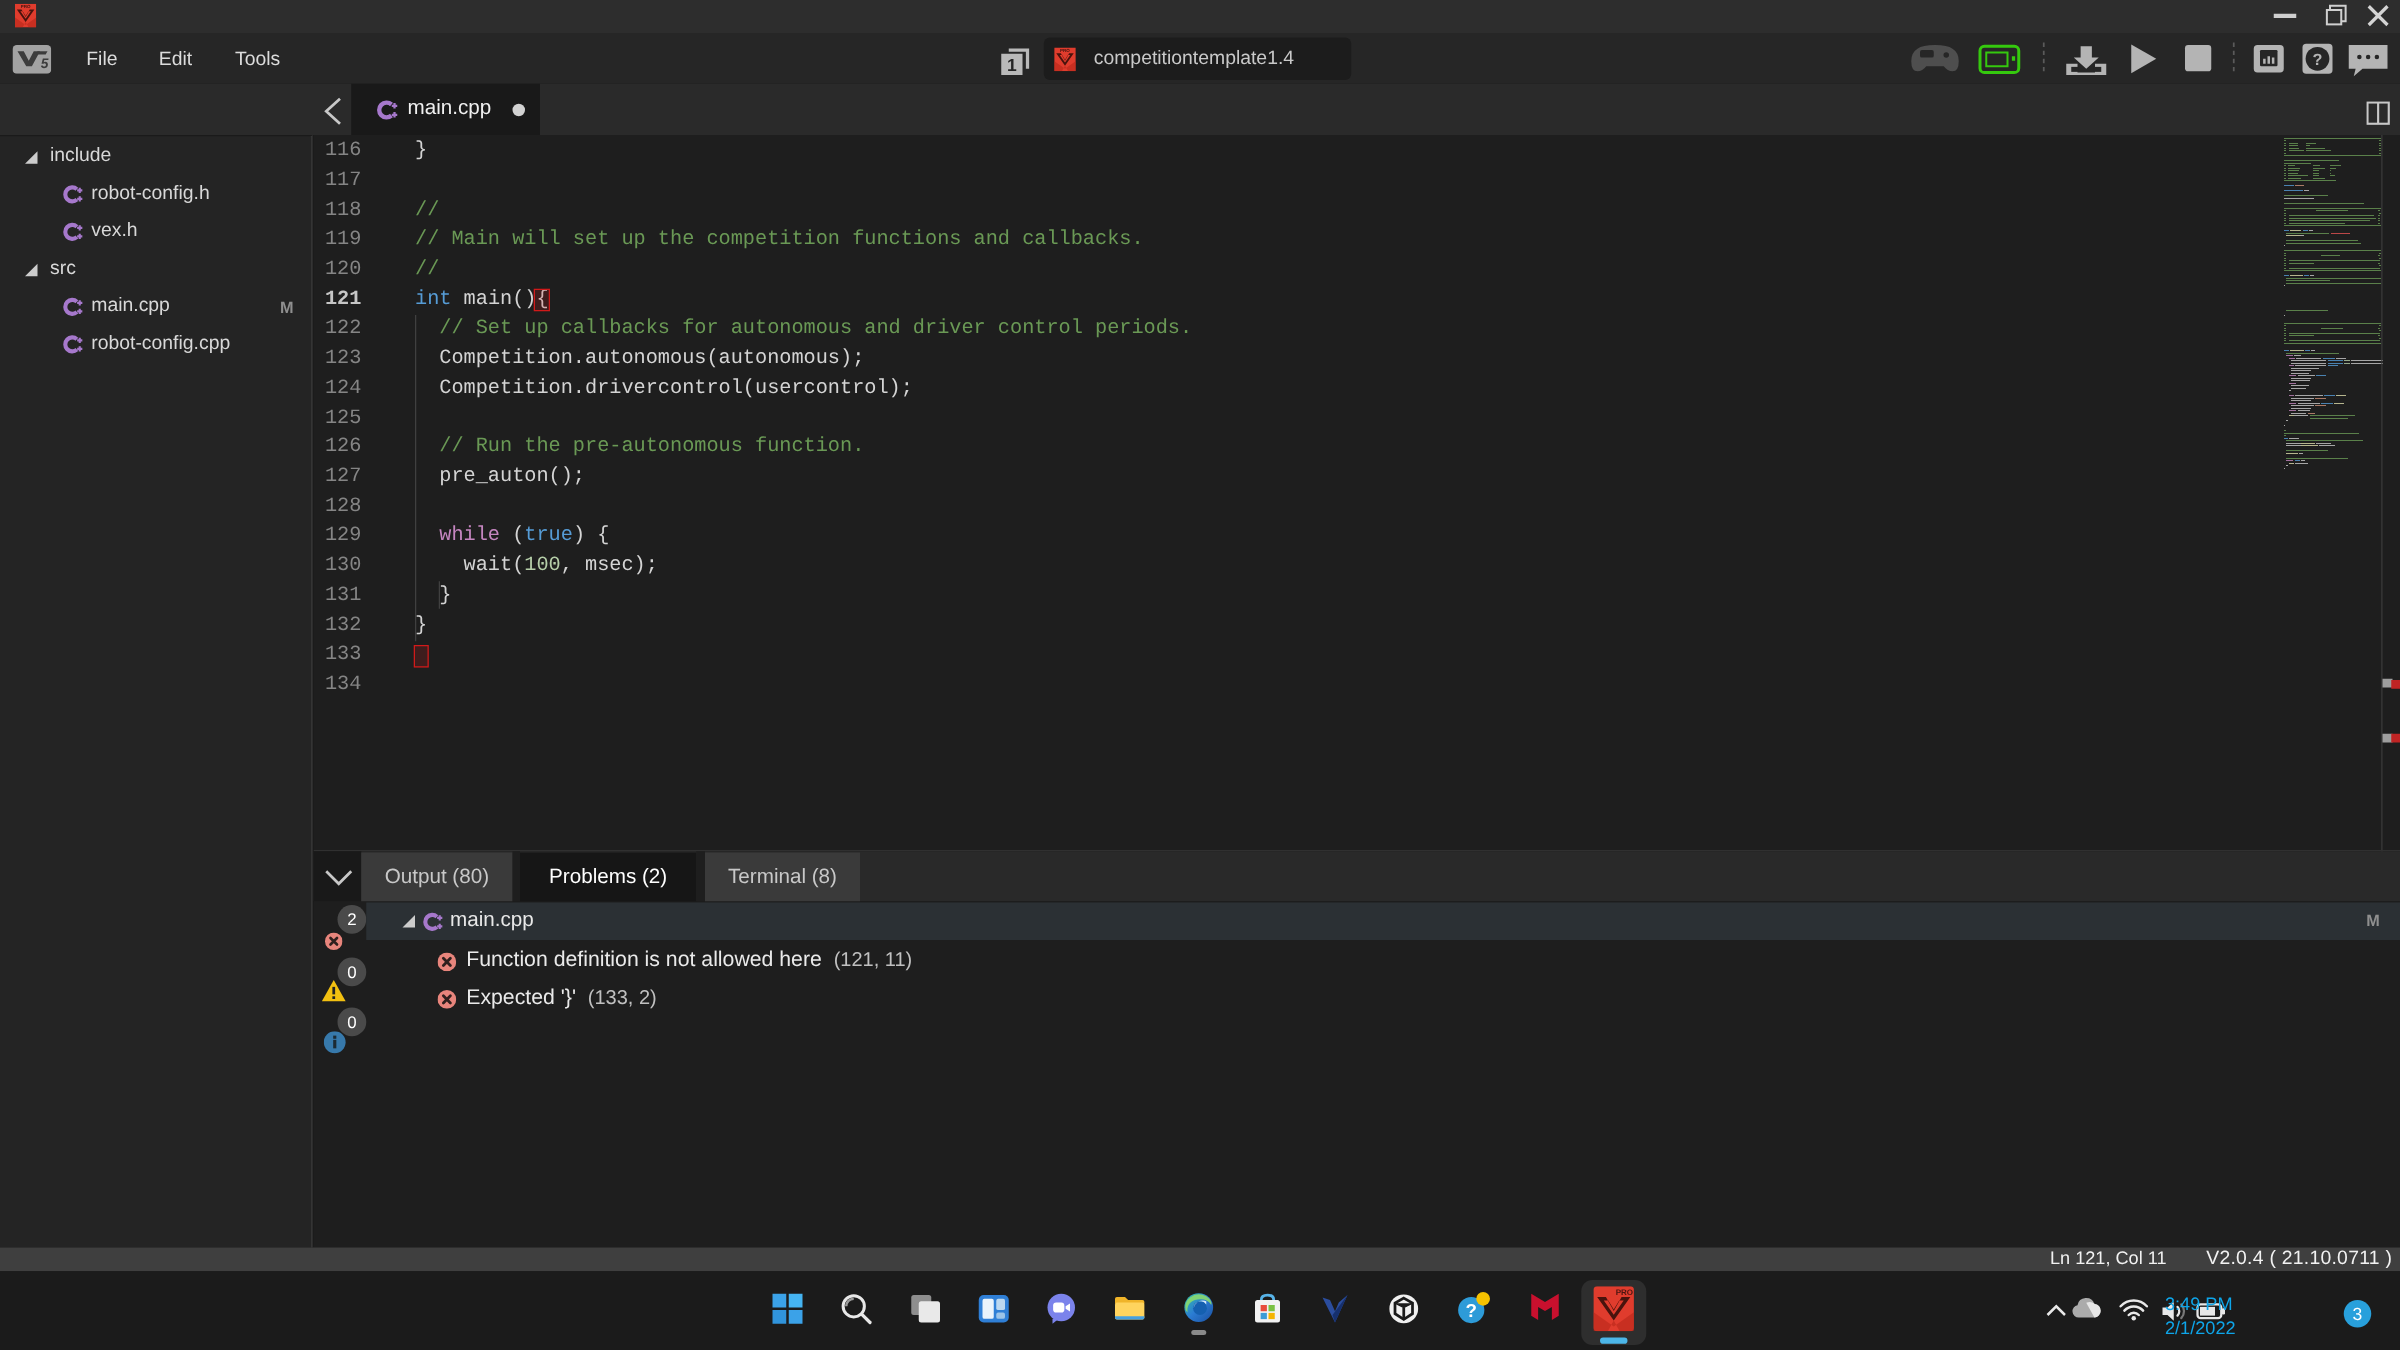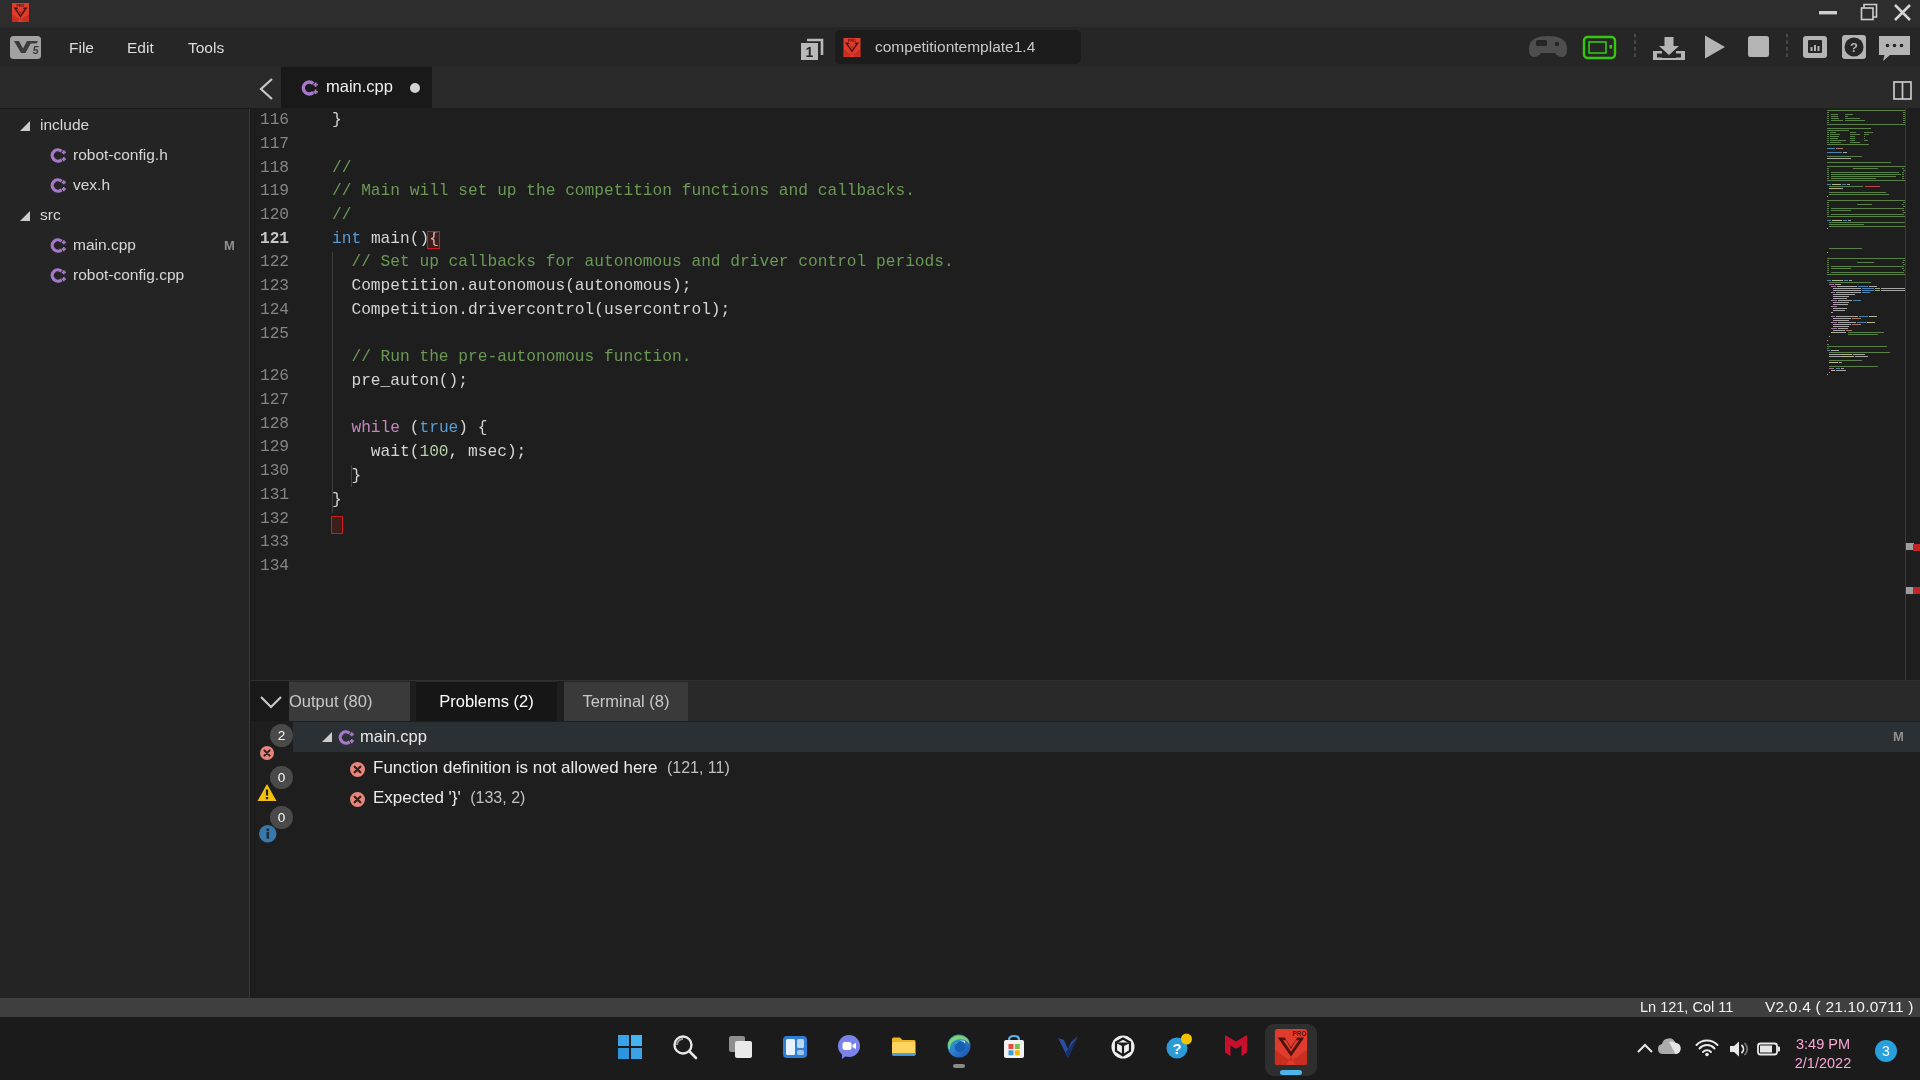--- a/index.html
+++ b/index.html
@@ -133,21 +133,21 @@
       <div style="height:23.72px;line-height:23.72px;color:#858585;">116</div>
       <div style="height:23.72px;line-height:23.72px;color:#858585;">117</div>
       <div style="height:23.72px;line-height:23.72px;color:#858585;">118</div>
       <div style="height:23.72px;line-height:23.72px;color:#858585;">119</div>
       <div style="height:23.72px;line-height:23.72px;color:#858585;">120</div>
       <div style="height:23.72px;line-height:23.72px;color:#c6c6c6;font-weight:bold;">121</div>
       <div style="height:23.72px;line-height:23.72px;color:#858585;">122</div>
       <div style="height:23.72px;line-height:23.72px;color:#858585;">123</div>
       <div style="height:23.72px;line-height:23.72px;color:#858585;">124</div>
       <div style="height:23.72px;line-height:23.72px;color:#858585;">125</div>
-      <div style="height:23.72px;line-height:23.72px;color:#858585;margin-top:19px;">126</div>
+      <div style="height:23.72px;line-height:23.72px;color:#858585;">126</div>
       <div style="height:23.72px;line-height:23.72px;color:#858585;">127</div>
       <div style="height:23.72px;line-height:23.72px;color:#858585;">128</div>
       <div style="height:23.72px;line-height:23.72px;color:#858585;">129</div>
       <div style="height:23.72px;line-height:23.72px;color:#858585;">130</div>
       <div style="height:23.72px;line-height:23.72px;color:#858585;">131</div>
       <div style="height:23.72px;line-height:23.72px;color:#858585;">132</div>
       <div style="height:23.72px;line-height:23.72px;color:#858585;">133</div>
       <div style="height:23.72px;line-height:23.72px;color:#858585;">134</div>
     </div>
 <div class="abs mono" style="left:332px;top:109.14px;font-size:16.2px">
@@ -399,21 +399,21 @@
 <div class="abs" style="left:1913px;top:544px;width:7px;height:7px;background:#c02424"></div>
 <div class="abs" style="left:1906px;top:587px;width:8px;height:7px;background:#9e9e9e"></div>
 <div class="abs" style="left:1913px;top:587px;width:7px;height:7px;background:#c02424"></div>
 <div class="abs" style="left:251px;top:680px;width:1669px;height:1px;background:#303030"></div>
 <div class="abs" style="left:251px;top:681px;width:1669px;height:40px;background:#292929"></div>
 <div class="abs" style="left:251px;top:681px;width:38px;height:40px;background:#191919"></div>
 <div class="abs" style="left:251px;top:721px;width:1669px;height:277px;background:#1e1e1e"></div>
 <svg class="abs" style="left:258px;top:692px" width="26" height="20" viewBox="0 0 26 20">
 <path d="M3 5 L13 15 L23 5" fill="none" stroke="#c8c8c8" stroke-width="2.2"></path>
 </svg>
-<div class="abs" style="left:289px;top:682px;width:121px;height:39px;background:#3a3a3a;color:#c8c8c8;font-weight:normal;font-size:16.5px;text-align:left;line-height:38px">Output (80)</div>
+<div class="abs" style="left:289px;top:682px;width:121px;height:39px;background:#3a3a3a;color:#c8c8c8;font-weight:normal;font-size:16.5px;text-align:center;line-height:38px">Output (80)</div>
 <div class="abs" style="left:416px;top:682px;width:141px;height:39px;background:#161616;color:#ffffff;font-weight:normal;font-size:16.5px;text-align:center;line-height:38px">Problems (2)</div>
 <div class="abs" style="left:564px;top:682px;width:124px;height:39px;background:#3a3a3a;color:#c8c8c8;font-weight:normal;font-size:16.5px;text-align:center;line-height:38px">Terminal (8)</div>
 <div class="abs" style="left:410px;top:681px;width:6px;height:40px;background:#1e1e1e"></div>
 <div class="abs" style="left:557px;top:681px;width:7px;height:40px;background:#1e1e1e"></div>
 <div class="abs" style="left:270.0px;top:723.5px;width:23px;height:23px;border-radius:50%;background:#4a4a4a;color:#fff;font-size:13.5px;text-align:center;line-height:23px">2</div>
 <div class="abs" style="left:270.0px;top:765.5px;width:23px;height:23px;border-radius:50%;background:#4a4a4a;color:#fff;font-size:13.5px;text-align:center;line-height:23px">0</div>
 <div class="abs" style="left:270.0px;top:805.5px;width:23px;height:23px;border-radius:50%;background:#4a4a4a;color:#fff;font-size:13.5px;text-align:center;line-height:23px">0</div>
 <svg class="abs" style="left:259.5px;top:746px" width="14" height="14" viewBox="0 0 16 16">
 <circle cx="8" cy="8" r="8" fill="#e8857c"></circle>
 <path d="M5 5 L11 11 M11 5 L5 11" stroke="#30201e" stroke-width="2.4" stroke-linecap="round"></path>
@@ -543,14 +543,14 @@
 <path d="M73 16 a5.5 5.5 0 0 1 8 0" stroke-width="2"></path>
 </g>
 <circle cx="77" cy="18.5" r="1.8" fill="#e8e8e8"></circle>
 <path d="M100 10 L104 10 L109 5.5 L109 20.5 L104 16 L100 16 Z" fill="#e8e8e8"></path>
 <path d="M112 9.5 a5 5 0 0 1 0 7" fill="none" stroke="#e8e8e8" stroke-width="1.8" stroke-linecap="round"></path>
 <path d="M115 7.5 a8 8 0 0 1 0 11" fill="none" stroke="#777" stroke-width="1.8" stroke-linecap="round"></path>
 <rect x="128" y="7.5" width="19" height="11" rx="2.5" fill="none" stroke="#e8e8e8" stroke-width="1.8"></rect>
 <rect x="130" y="9.5" width="12" height="7" fill="#e8e8e8"></rect>
 <rect x="147.5" y="10.5" width="2.5" height="5" rx="1" fill="#e8e8e8"></rect>
 </svg>
-<div class="abs" style="left:1789px;top:1035px;width:68px;text-align:center;font-size:14.5px;color:#f9a8d4;line-height:19px">3:49 PM<br>2/1/2022</div>
+<div class="abs" style="left:1732px;top:1035px;width:68px;text-align:left;font-size:14.5px;color:#0ea5e9;line-height:19px">3:49 PM<br>2/1/2022</div>
 <div class="abs" style="left:1875px;top:1040px;width:22px;height:22px;border-radius:50%;background:#28a0dc;color:#fff;font-size:14px;text-align:center;line-height:22px">3</div>
 </div>
 </body></html>

